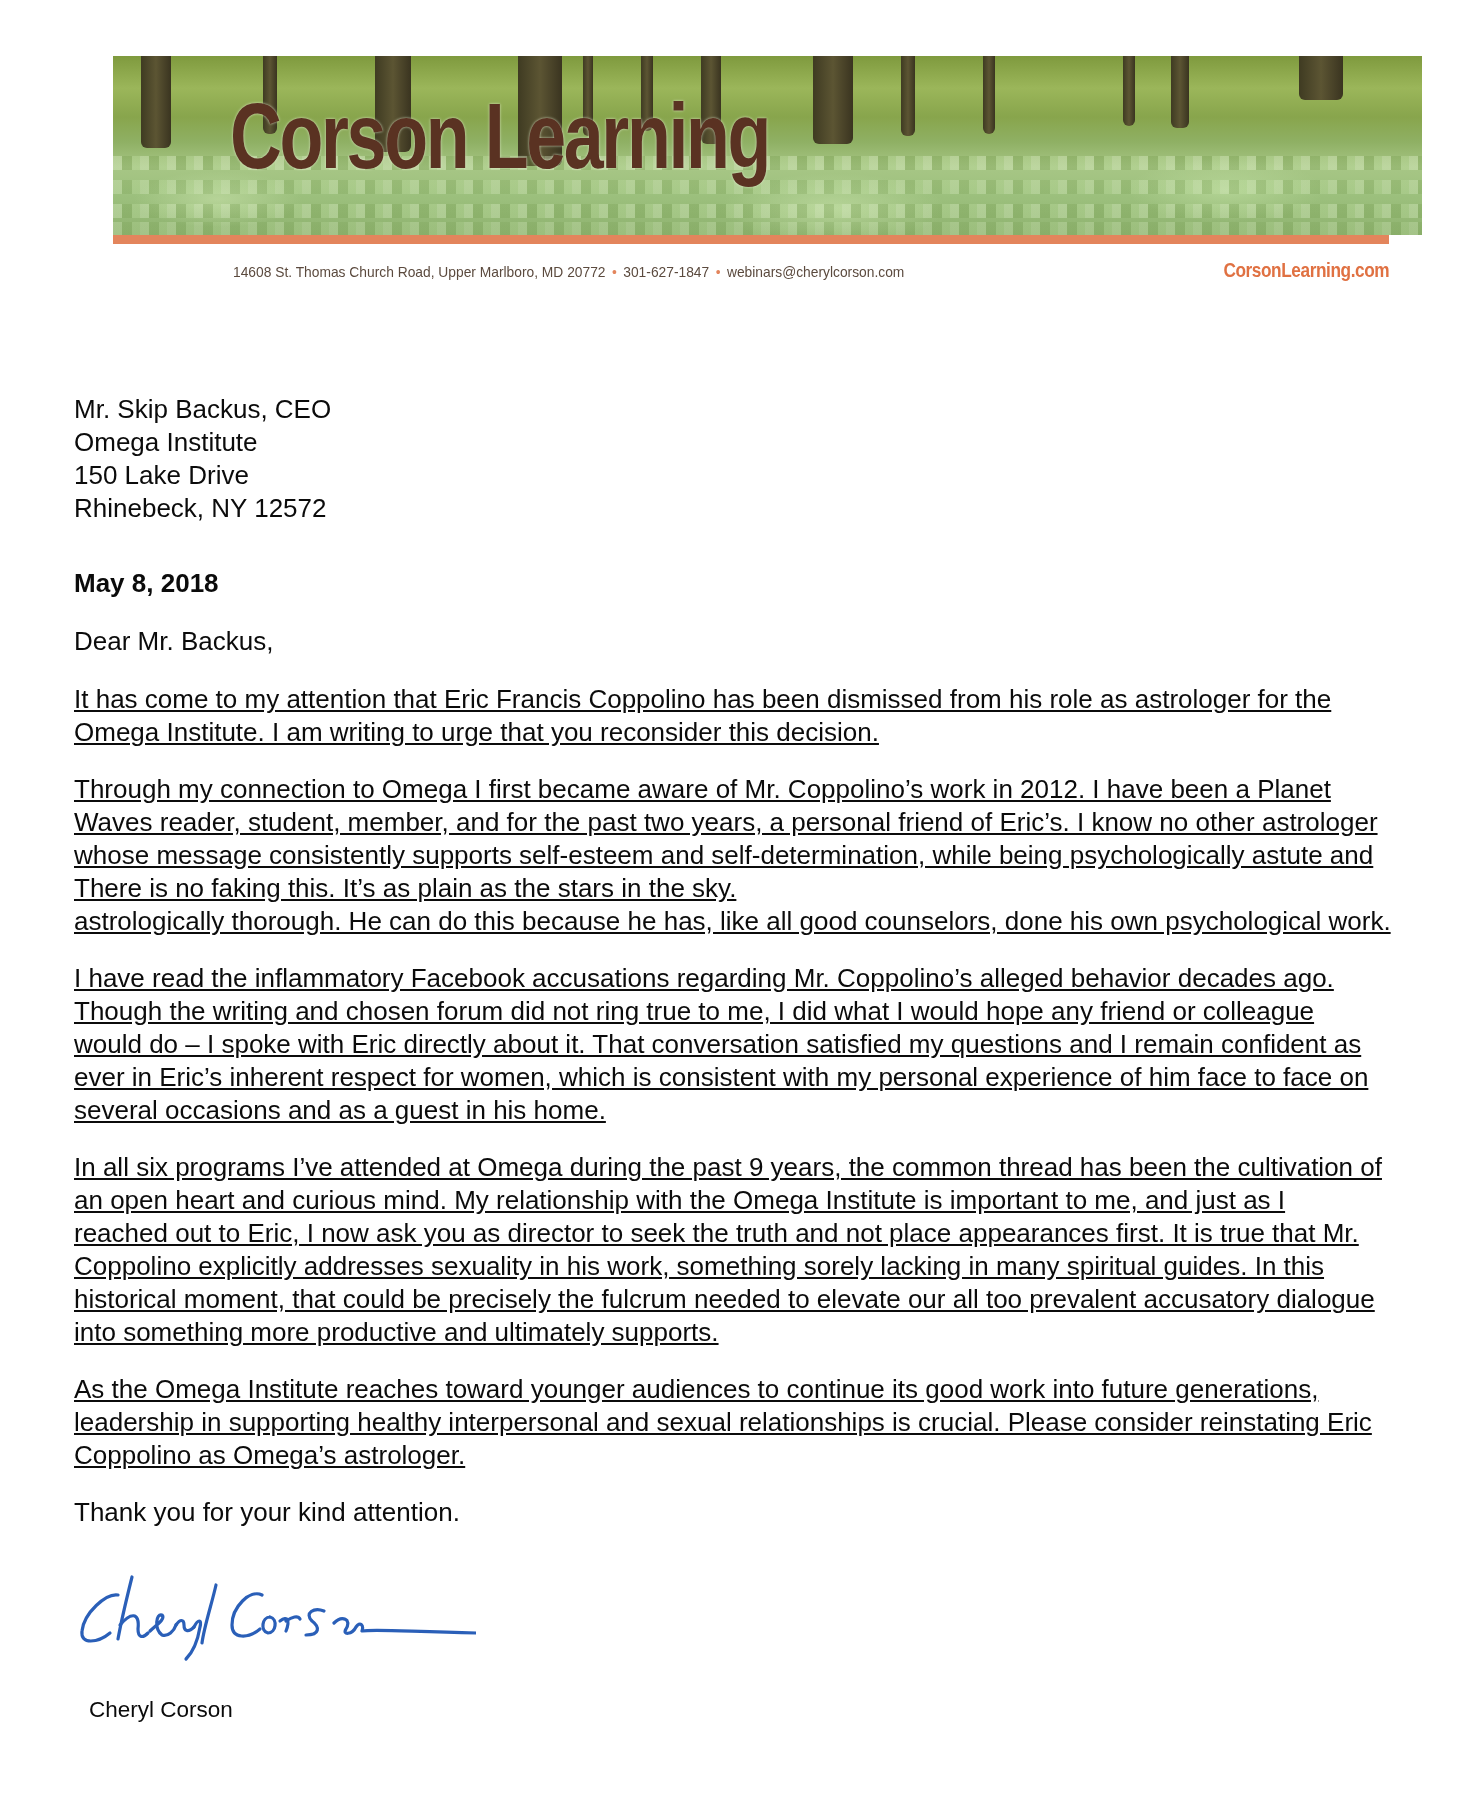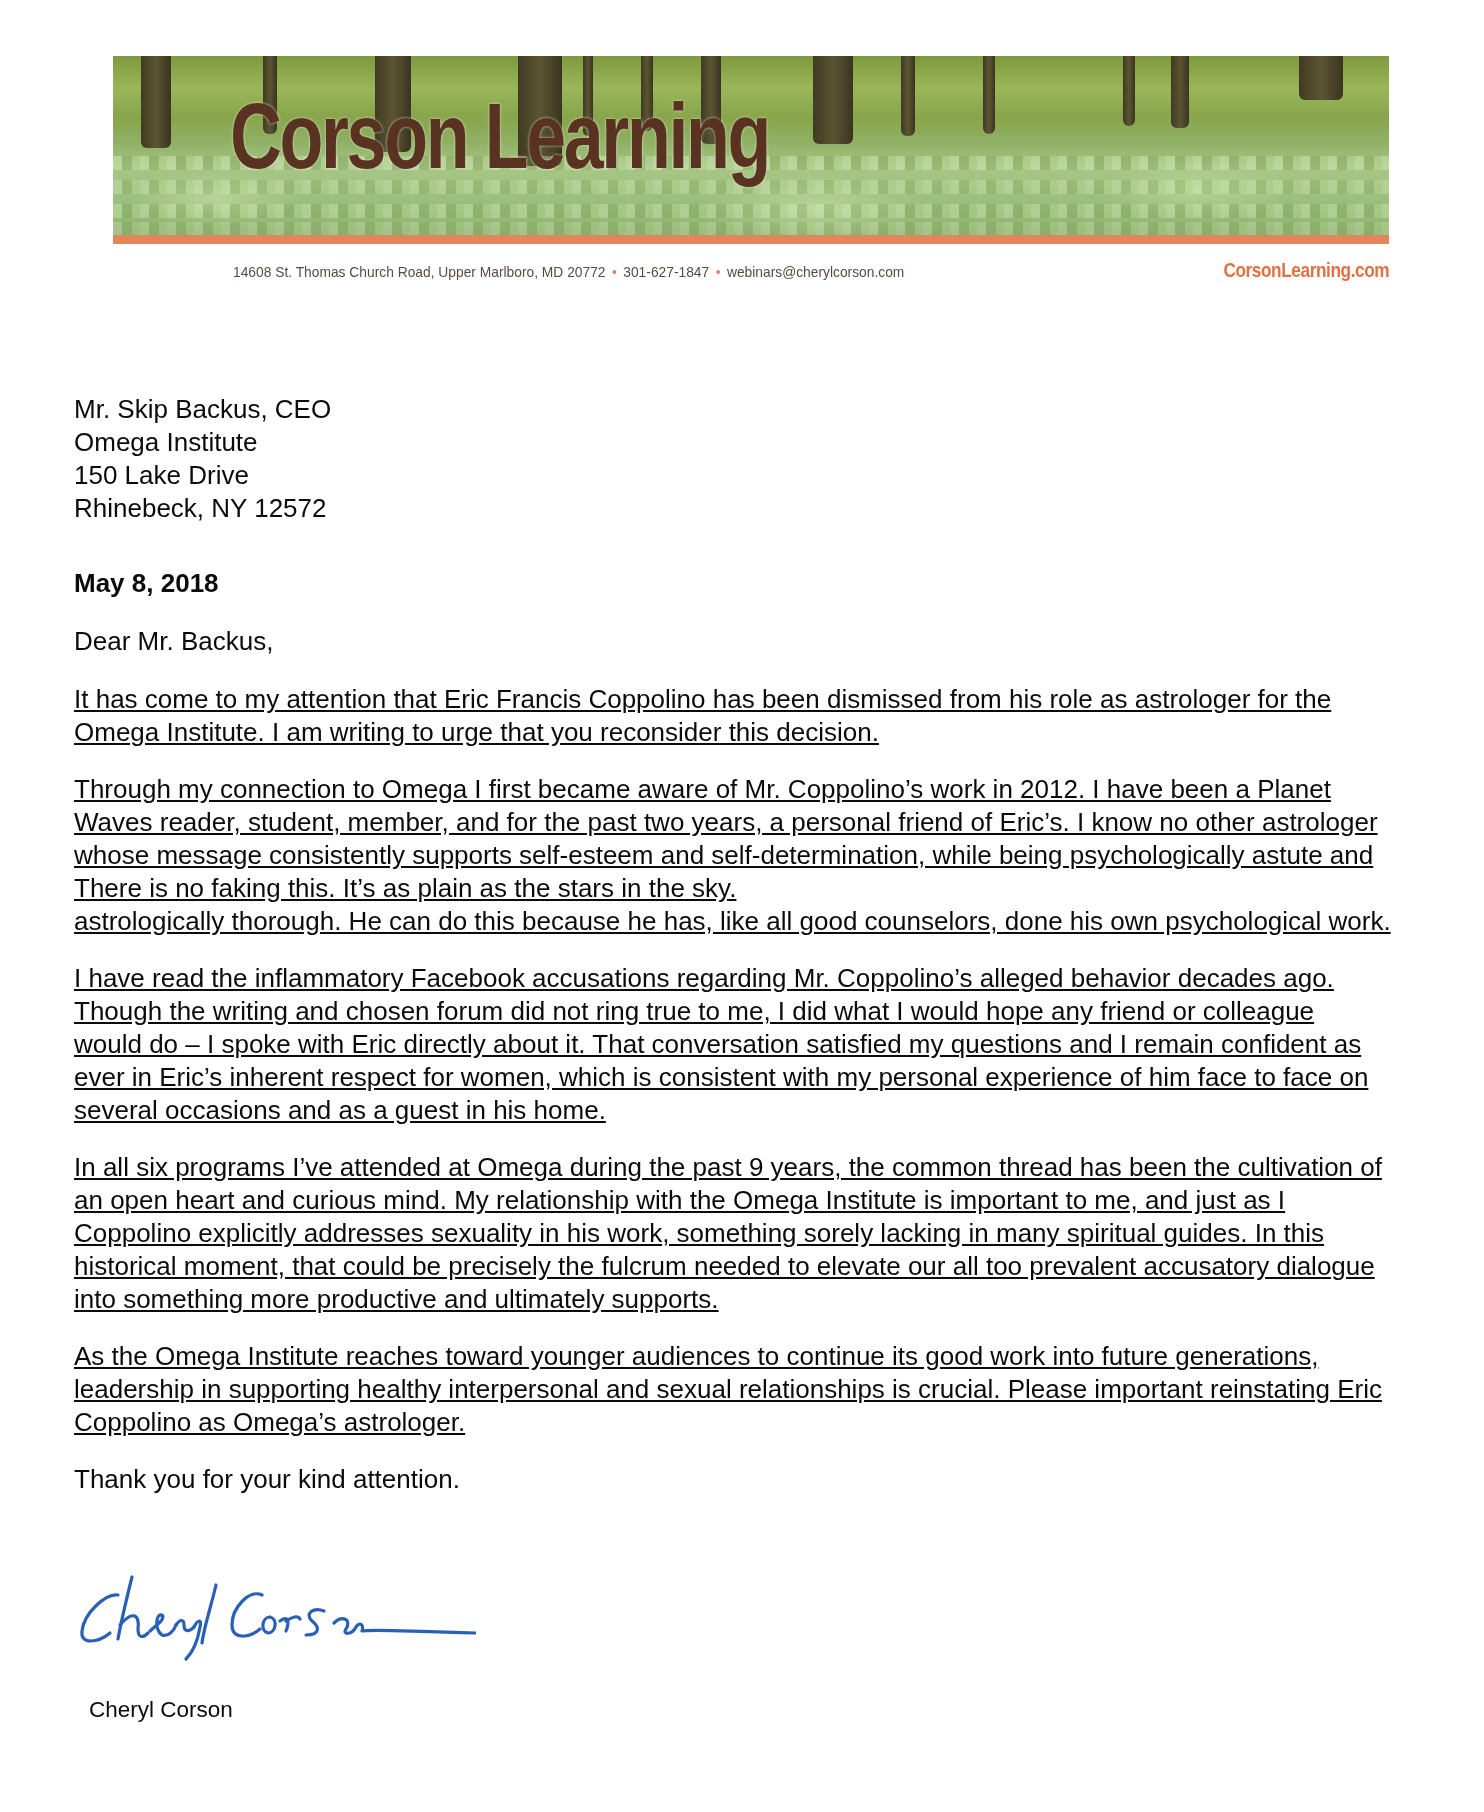--- a/index.html
+++ b/index.html
@@ -3,21 +3,21 @@
 <meta charset="utf-8">
 <style>
   html, body { margin: 0; padding: 0; background: #ffffff; }
   body { width: 1484px; height: 1812px; position: relative; overflow: hidden;
          font-family: "Liberation Sans", "DejaVu Sans", sans-serif; color: #0b0b0b; }
   .banner { position: absolute; left: 113px; top: 56px; width: 1276px; height: 179px; overflow: hidden;
             background:
               radial-gradient(ellipse 120px 40px at 8% 80%, rgba(200,225,170,0.6), transparent 70%),
               radial-gradient(ellipse 160px 50px at 55% 85%, rgba(205,230,175,0.55), transparent 70%),
               radial-gradient(ellipse 140px 45px at 85% 75%, rgba(195,225,165,0.55), transparent 70%),
-              linear-gradient(180deg, #7f9a3e 0%, #9bb65a 18%, #88a54c 34%, #8fb064 48%, #a7c685 62%, #9cc07d 78%, #8fb370 100%); }
+              linear-gradient(180deg, #7f9a3e 0%, #9bb65a 18%, #88a54c 34%, #8fb064 48%, #a7c685 62%, #9cc07d 78%, #8fb370 100%); padding-left: 33px; }
   .trunk { position: absolute; top: 0; background: linear-gradient(90deg, #3f3b22, #5c5533 50%, #3a3420); border-radius: 0 0 6px 6px; }
   .leafrow { position: absolute; left: 0; right: 0; height: 14px;
              background: repeating-linear-gradient(90deg, rgba(230,245,210,0.35) 0 9px, rgba(110,150,70,0.25) 9px 19px, rgba(200,230,170,0.3) 19px 27px); }
   .banner-title { position: absolute; left: 117px; top: 34px; margin: 0;
                   font-family: "Liberation Sans", sans-serif; font-weight: bold; font-size: 92px; line-height: 1;
                   letter-spacing: -3px; color: #5a3222; transform: scaleX(0.78); transform-origin: left top;
                   text-shadow: 0 0 3px rgba(230,240,210,0.9); white-space: nowrap; }
   .orange-band { position: absolute; left: 113px; top: 235px; width: 1276px; height: 9px; background: #e3855c; }
   .contact-line { position: absolute; left: 233px; top: 263px; font-size: 15px; color: #5b4a3e; white-space: nowrap;
                   transform: scaleX(0.92); transform-origin: left top; }
@@ -86,27 +86,28 @@
   <p class="para">
     <span class="line">I have read the inflammatory Facebook accusations regarding Mr. Coppolino’s alleged behavior decades ago.</span>
     <span class="line">Though the writing and chosen forum did not ring true to me, I did what I would hope any friend or colleague</span>
     <span class="line">would do – I spoke with Eric directly about it. That conversation satisfied my questions and I remain confident as</span>
     <span class="line">ever in Eric’s inherent respect for women, which is consistent with my personal experience of him face to face on</span>
     <span class="line">several occasions and as a guest in his home.</span>
   </p>
   <p class="para">
     <span class="line">In all six programs I’ve attended at Omega during the past 9 years, the common thread has been the cultivation of</span>
     <span class="line">an open heart and curious mind. My relationship with the Omega Institute is important to me, and just as I</span>
+    <span class="line">reached out to Eric, I now ask you as director to seek the truth and not place appearances first. It is true that Mr.</span>
     <span class="line">Coppolino explicitly addresses sexuality in his work, something sorely lacking in many spiritual guides. In this</span>
     <span class="line">historical moment, that could be precisely the fulcrum needed to elevate our all too prevalent accusatory dialogue</span>
     <span class="line">into something more productive and ultimately supports.</span>
   </p>
   <p class="para">
     <span class="line">As the Omega Institute reaches toward younger audiences to continue its good work into future generations,</span>
-    <span class="line">leadership in supporting healthy interpersonal and sexual relationships is crucial. Please important reinstating Eric</span>
+    <span class="line">leadership in supporting healthy interpersonal and sexual relationships is crucial. Please consider reinstating Eric</span>
     <span class="line">Coppolino as Omega’s astrologer.</span>
   </p>
   <span class="line">Thank you for your kind attention.</span>
 </div>
 
 <svg class="signature" viewBox="0 0 400 90">
   <g fill="none" stroke="#2a5fb8" stroke-width="3.2" stroke-linecap="round" stroke-linejoin="round">
     <path d="M42 22 C30 20 8 40 6 58 C4 72 22 70 34 60"></path>
     <path d="M56 4 C52 20 46 44 42 66"></path>
     <path d="M44 52 C54 40 64 38 62 56 C62 64 66 66 72 60"></path>

